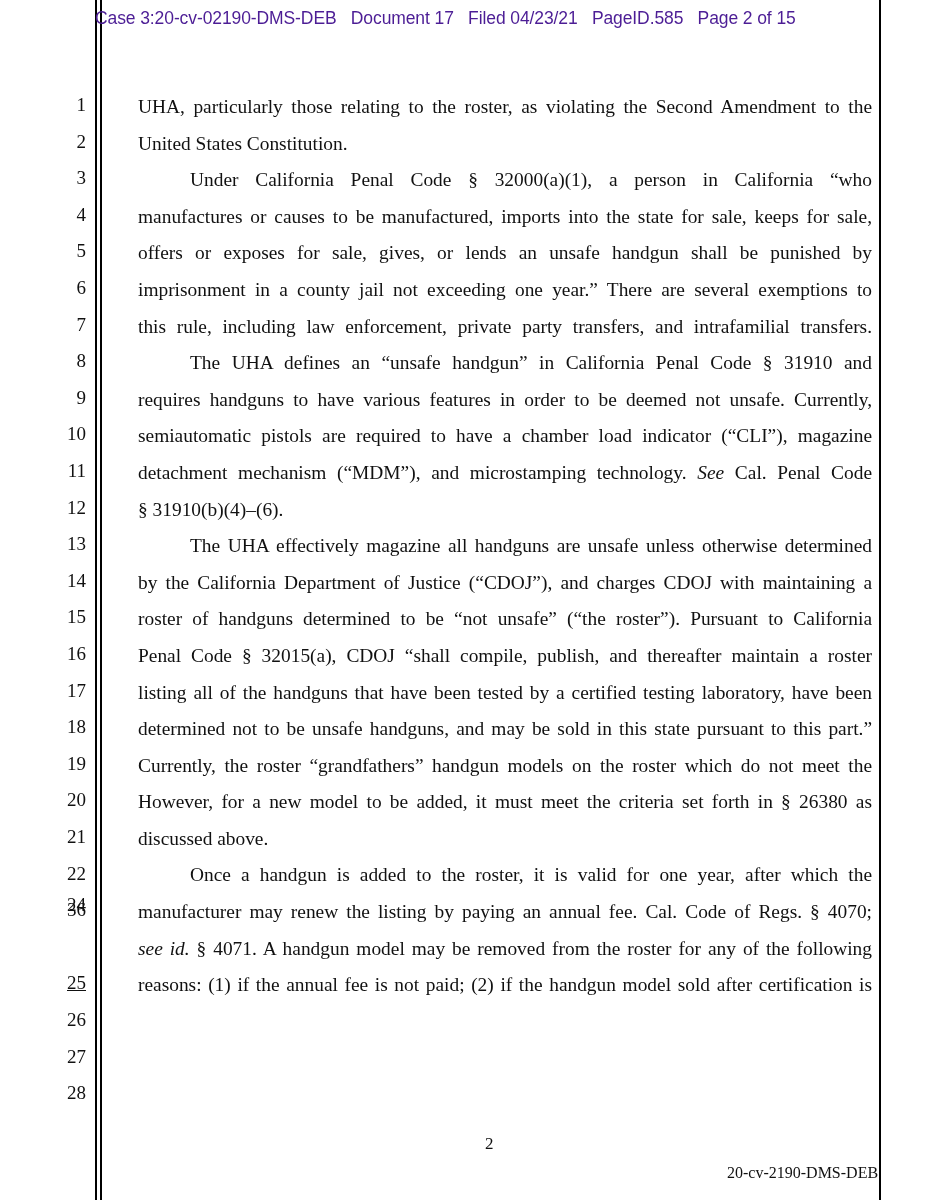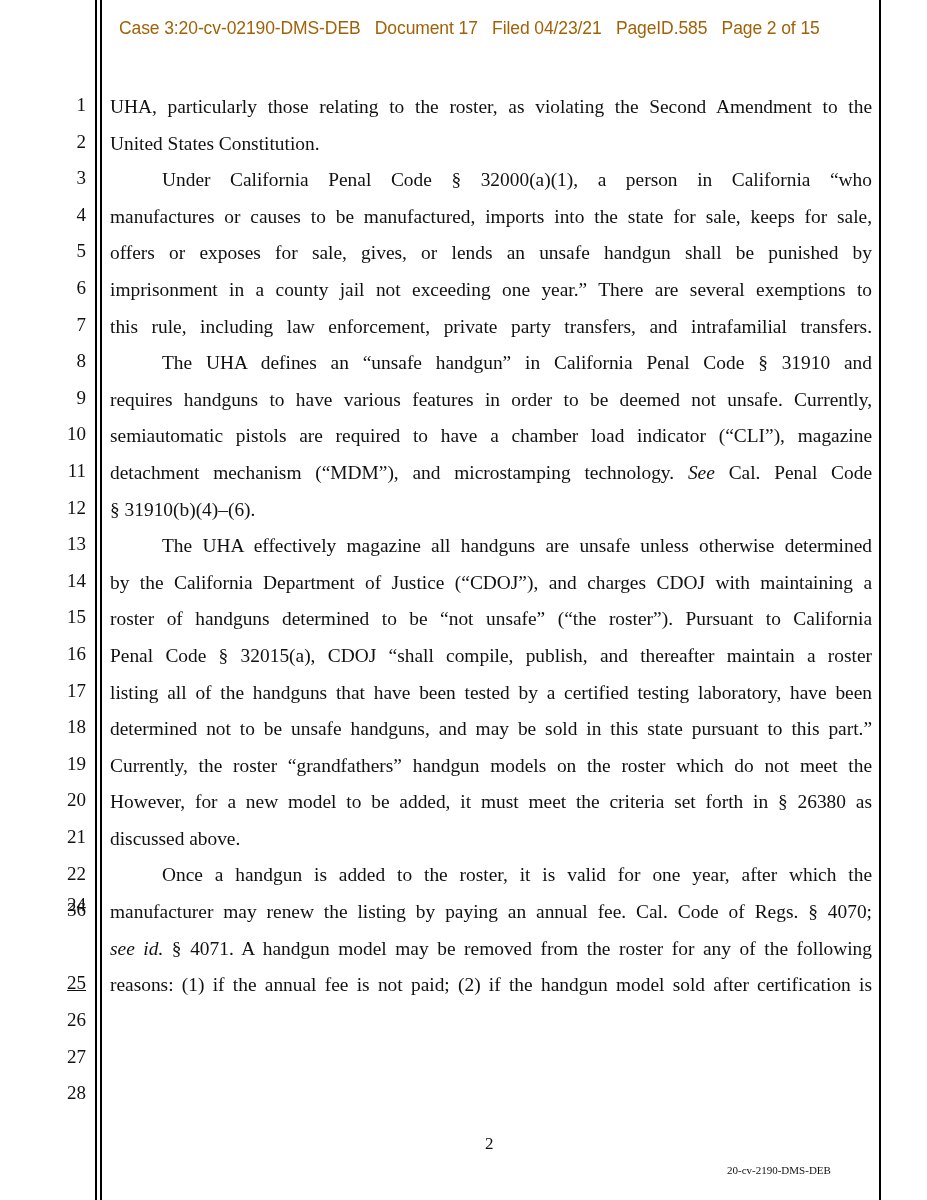--- a/index.html
+++ b/index.html
@@ -1,27 +1,27 @@
 <!DOCTYPE html>
 <html><head>
 <meta charset="utf-8">
 <style>
   html, body { margin: 0; padding: 0; background: #ffffff; }
   body { width: 927px; height: 1200px; position: relative; overflow: hidden; font-family: "Liberation Serif", serif; color: #111; }
   .rule { position: absolute; top: 0; bottom: 0; width: 1.5px; background: #000; }
-  .header { position: absolute; top: 18px; left: 95px; font-family: "Liberation Sans", sans-serif; font-size: 17.5px; color: #a16207; white-space: pre; letter-spacing: -0.1px; margin-left: 24px; }
+  .header { position: absolute; top: 8px; left: 95px; font-family: "Liberation Sans", sans-serif; font-size: 17.5px; color: #4c1d95; white-space: pre; letter-spacing: -0.1px; }
   .line-nums { position: absolute; left: 0; top: 0; width: 86px; }
   .ln { position: absolute; right: 0; font-size: 19px; line-height: 20px; text-align: right; width: 40px; }
   .body { position: absolute; left: 110px; width: 762px; top: 89px; font-size: 19.4px; line-height: 36.6px; }
-  .tl { display: block; height: 36.6px; white-space: nowrap; text-align: justify; text-align-last: justify; }
+  .tl { display: block; height: 36.6px; white-space: nowrap; text-align: justify; text-align-last: justify; margin-left: 28px; }
   .tl.last { text-align-last: left; }
   .indent { padding-left: 52px; }
   i { font-style: italic; }
   .page-num { position: absolute; top: 1134px; left: 485px; font-size: 17px; }
-  .case-foot { position: absolute; top: 1164px; left: 727px; font-size: 11px; }
+  .case-foot { position: absolute; top: 1164px; left: 727px; font-size: 16px; }
 </style>
 </head>
 <body>
 
 <div class="rule" style="left:95px;"></div>
 <div class="rule" style="left:100px;"></div>
 <div class="rule" style="left:879px;"></div>
 
 <div class="header">Case 3:20-cv-02190-DMS-DEB   Document 17   Filed 04/23/21   PageID.585   Page 2 of 15</div>
 

